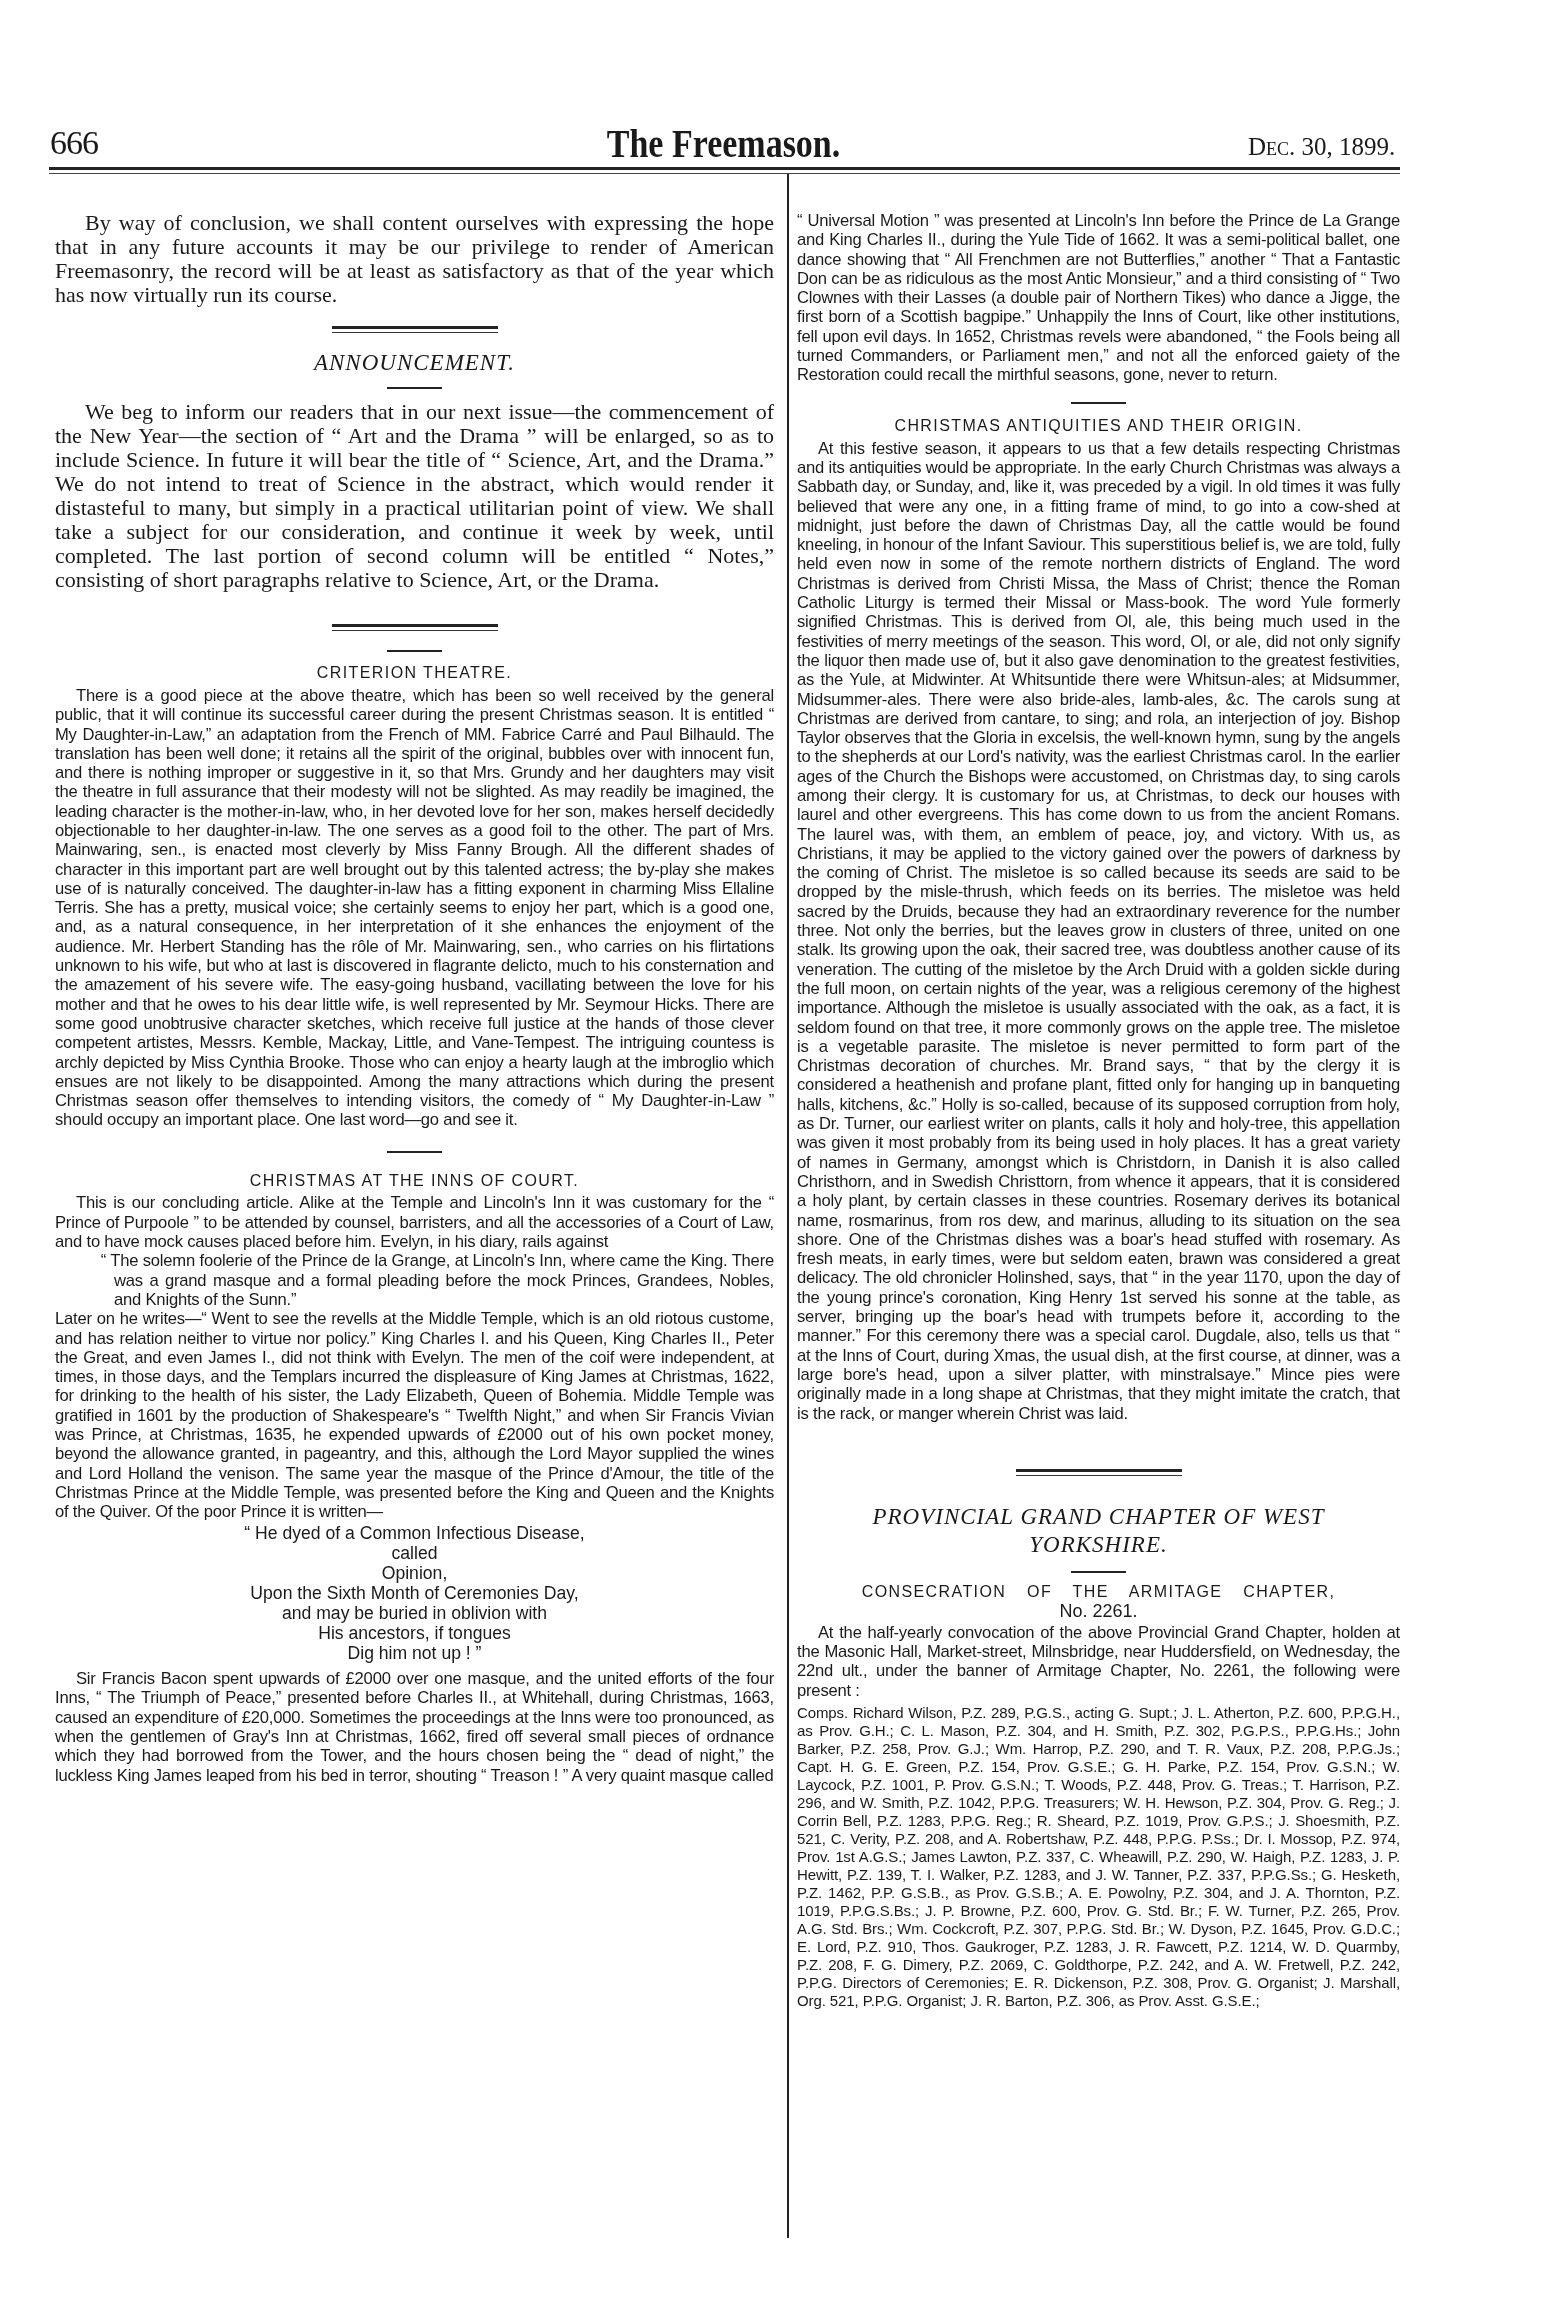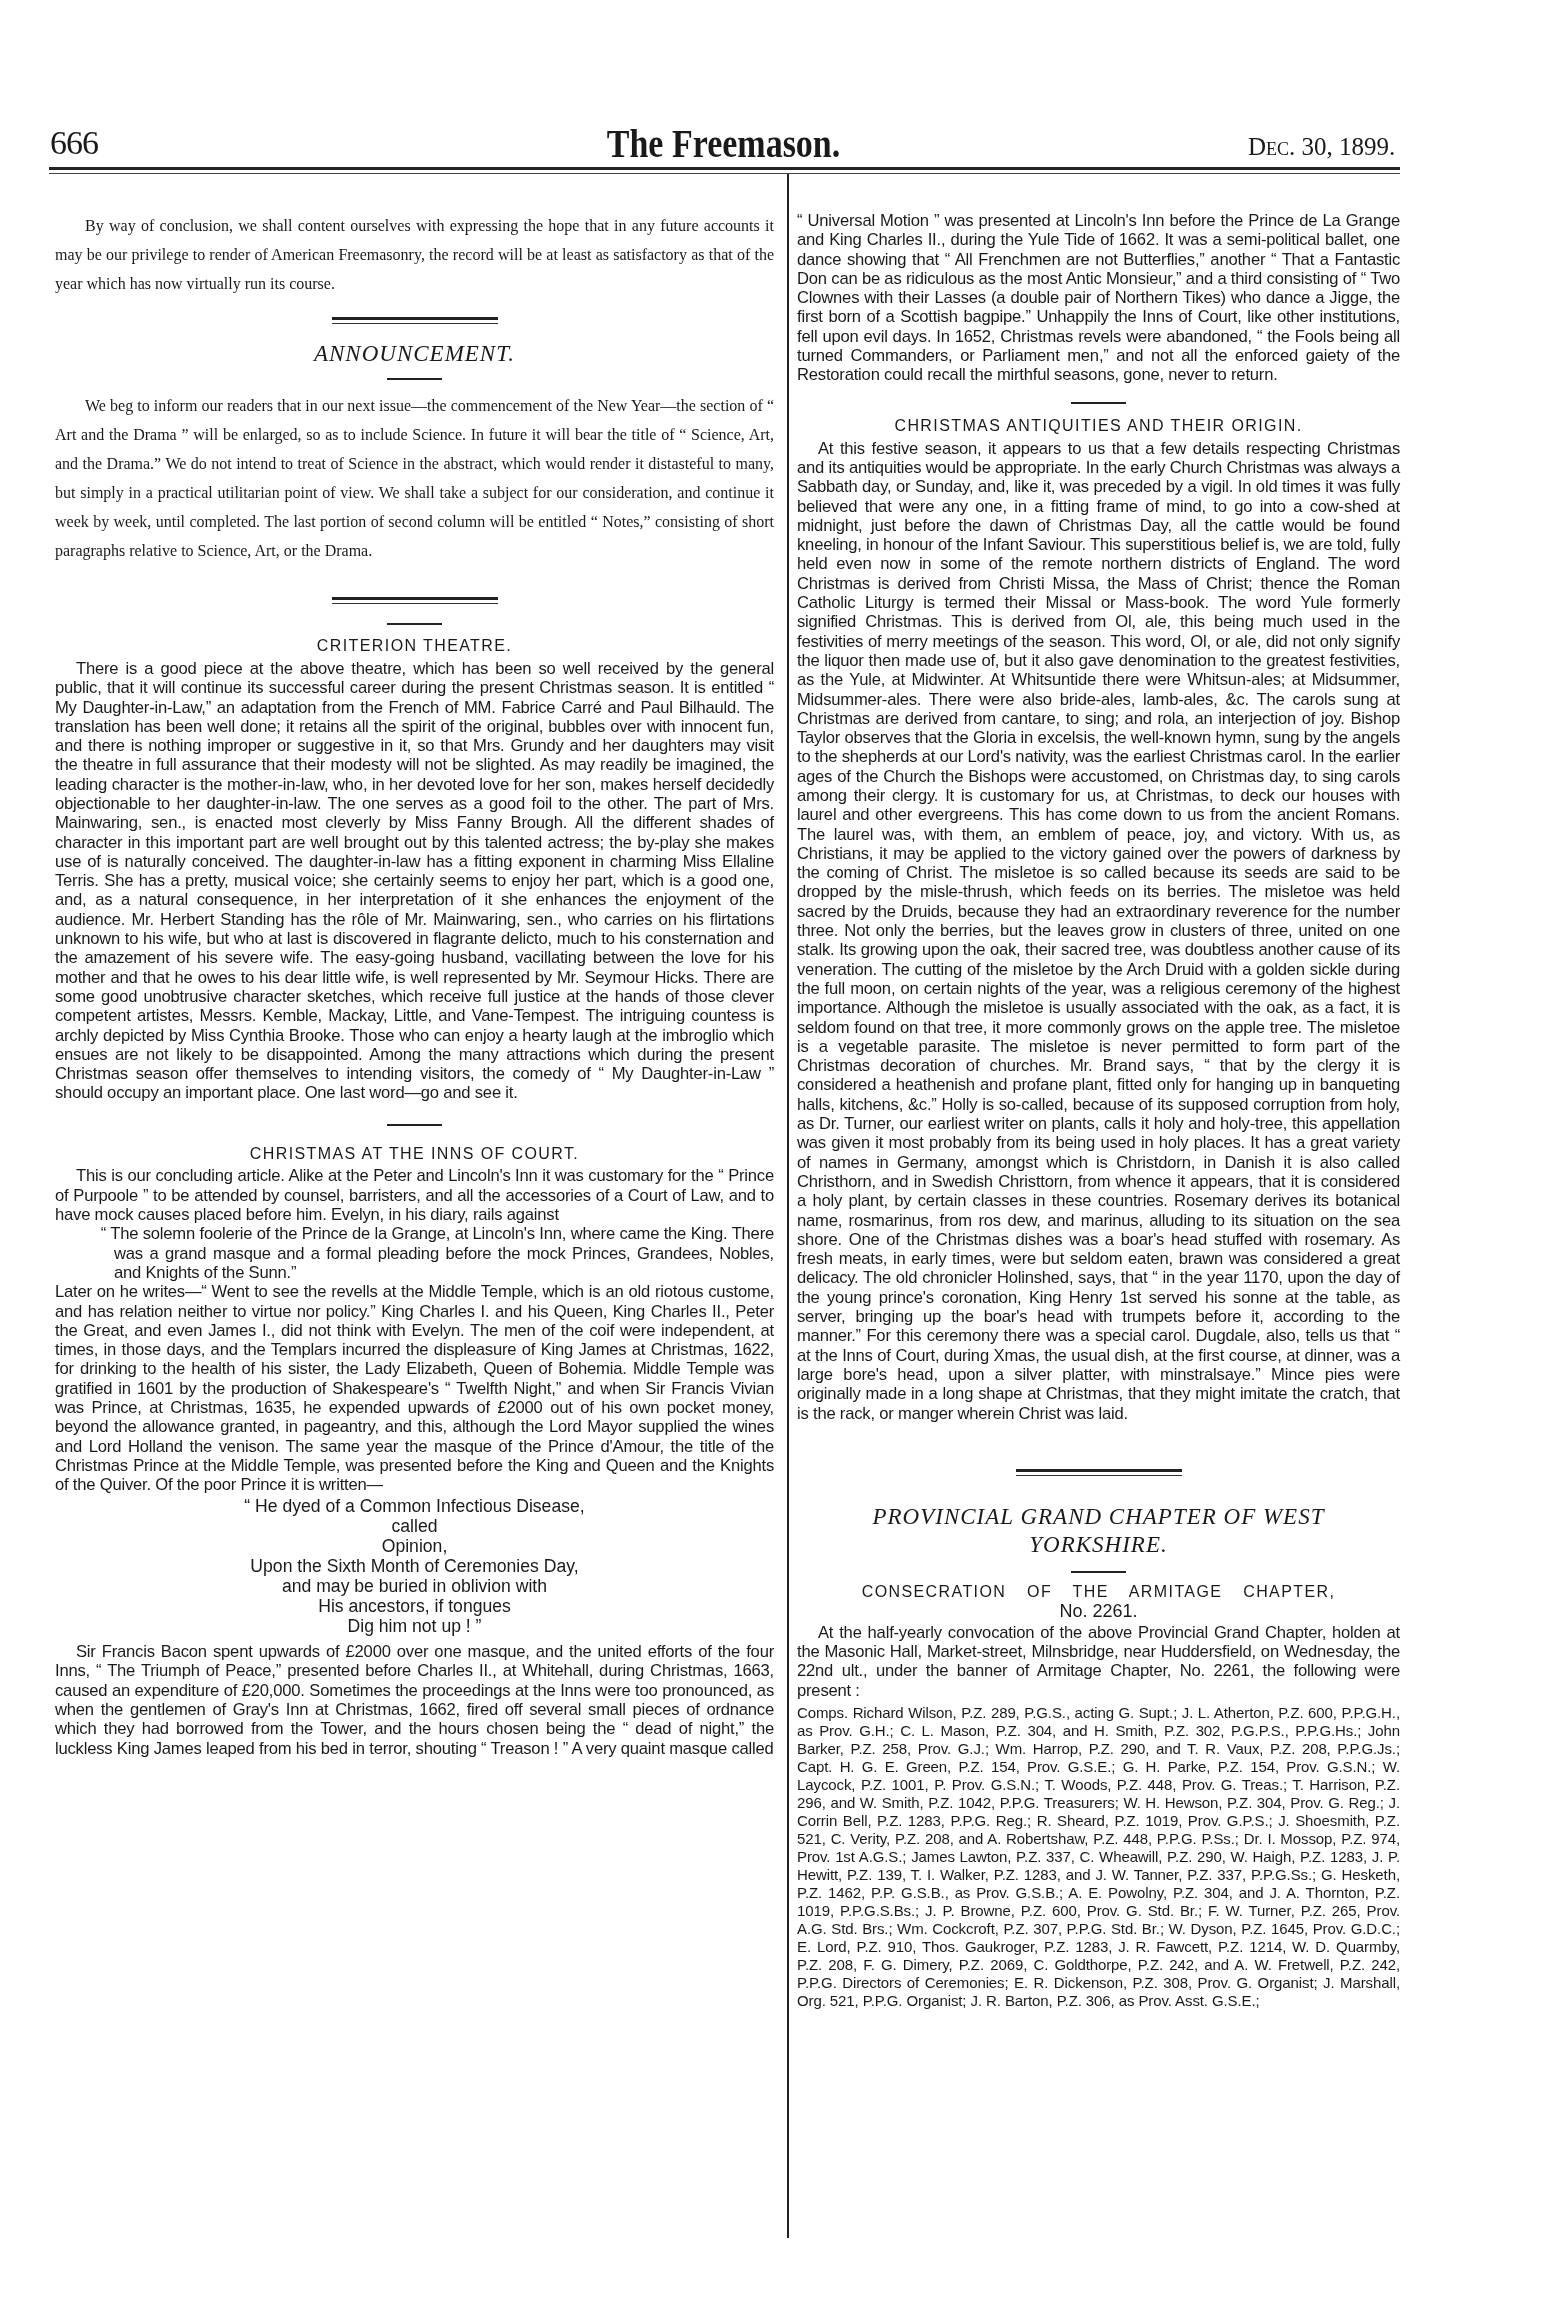--- a/index.html
+++ b/index.html
@@ -11,21 +11,21 @@
   .date { position:absolute; right:3.8px; top:13.3px; font-size:25px; font-variant:small-caps; }
   .rule-top { position:absolute; left:49px; top:167px; width:1351px; height:2.9px; background:#222; }
   .rule-top2 { position:absolute; left:49px; top:173px; width:1351px; height:1px; background:#444; }
   .col-divider { position:absolute; left:787px; top:174px; width:1.9px; height:2064px; background:#222; }
 
   .col { position:absolute; }
   .col-left { left:55px; top:211px; width:719px; }
   .col-right { left:797px; top:211px; width:603px; }
 
   p { margin:0; text-align:justify; }
-  .big { font-size:16px; line-height:29px; }
+  .big { font-size:22px; line-height:24px; }
   .small { font-size:16.6px; line-height:19.3px; font-family:"Liberation Sans","DejaVu Sans",sans-serif; letter-spacing:-0.2px; }
   .smaller { font-size:15px; line-height:18px; font-family:"Liberation Sans","DejaVu Sans",sans-serif; letter-spacing:-0.1px; }
   .indent { text-indent:30px; }
   .indent-s { text-indent:21px; }
   .center { text-align:center; }
   .heading-it { text-align:center; font-style:italic; font-size:23px; letter-spacing:1px; font-family:"Liberation Serif",serif; }
   .heading-caps { text-align:center; font-size:16px; letter-spacing:1.4px; font-family:"Liberation Sans",sans-serif; font-weight:normal; }
   .section-title { text-align:center; font-family:"DejaVu Serif",serif; font-weight:bold; font-size:48px; letter-spacing:1.9px; }
   .drule { margin:0 auto; width:166px; }
   .drule .a { height:2.9px; background:#222; }
@@ -61,21 +61,21 @@
       <div class="a"></div>
       <div class="b"></div>
     </div>
   <div class="srule" style="margin-top:19px;"></div>
 
   <div class="heading-caps" style="margin-top:12px;">CRITERION THEATRE.</div>
   <p class="small indent-s" style="margin-top:3.8px;">There is a good piece at the above theatre, which has been so well received by the general public, that it will continue its successful career during the present Christmas season. It is entitled “ My Daughter-in-Law,” an adaptation from the French of MM. Fabrice Carré and Paul Bilhauld. The translation has been well done; it retains all the spirit of the original, bubbles over with innocent fun, and there is nothing improper or suggestive in it, so that Mrs. Grundy and her daughters may visit the theatre in full assurance that their modesty will not be slighted. As may readily be imagined, the leading character is the mother-in-law, who, in her devoted love for her son, makes herself decidedly objectionable to her daughter-in-law. The one serves as a good foil to the other. The part of Mrs. Mainwaring, sen., is enacted most cleverly by Miss Fanny Brough. All the different shades of character in this important part are well brought out by this talented actress; the by-play she makes use of is naturally conceived. The daughter-in-law has a fitting exponent in charming Miss Ellaline Terris. She has a pretty, musical voice; she certainly seems to enjoy her part, which is a good one, and, as a natural consequence, in her interpretation of it she enhances the enjoyment of the audience. Mr. Herbert Standing has the rôle of Mr. Mainwaring, sen., who carries on his flirtations unknown to his wife, but who at last is discovered in flagrante delicto, much to his consternation and the amazement of his severe wife. The easy-going husband, vacillating between the love for his mother and that he owes to his dear little wife, is well represented by Mr. Seymour Hicks. There are some good unobtrusive character sketches, which receive full justice at the hands of those clever competent artistes, Messrs. Kemble, Mackay, Little, and Vane-Tempest. The intriguing countess is archly depicted by Miss Cynthia Brooke. Those who can enjoy a hearty laugh at the imbroglio which ensues are not likely to be disappointed. Among the many attractions which during the present Christmas season offer themselves to intending visitors, the comedy of “ My Daughter-in-Law ” should occupy an important place. One last word—go and see it.</p>
 
   <div class="srule" style="margin-top:21px;"></div>
   <div class="heading-caps" style="margin-top:19px;">CHRISTMAS AT THE INNS OF COURT.</div>
-  <p class="small indent-s" style="margin-top:3.8px;">This is our concluding article. Alike at the Peter and Lincoln's Inn it was customary for the “ Prince of Purpoole ” to be attended by counsel, barristers, and all the accessories of a Court of Law, and to have mock causes placed before him. Evelyn, in his diary, rails against</p>
+  <p class="small indent-s" style="margin-top:3.8px;">This is our concluding article. Alike at the Temple and Lincoln's Inn it was customary for the “ Prince of Purpoole ” to be attended by counsel, barristers, and all the accessories of a Court of Law, and to have mock causes placed before him. Evelyn, in his diary, rails against</p>
   <p class="small quote">“ The solemn foolerie of the Prince de la Grange, at Lincoln's Inn, where came the King. There was a grand masque and a formal pleading before the mock Princes, Grandees, Nobles, and Knights of the Sunn.”</p>
   <p class="small">Later on he writes—“ Went to see the revells at the Middle Temple, which is an old riotous custome, and has relation neither to virtue nor policy.” King Charles I. and his Queen, King Charles II., Peter the Great, and even James I., did not think with Evelyn. The men of the coif were independent, at times, in those days, and the Templars incurred the displeasure of King James at Christmas, 1622, for drinking to the health of his sister, the Lady Elizabeth, Queen of Bohemia. Middle Temple was gratified in 1601 by the production of Shakespeare's “ Twelfth Night,” and when Sir Francis Vivian was Prince, at Christmas, 1635, he expended upwards of £2000 out of his own pocket money, beyond the allowance granted, in pageantry, and this, although the Lord Mayor supplied the wines and Lord Holland the venison. The same year the masque of the Prince d'Amour, the title of the Christmas Prince at the Middle Temple, was presented before the King and Queen and the Knights of the Quiver. Of the poor Prince it is written—</p>
   <div style="margin:1.9px 0 5.7px 0;">
     <div class="verse">“ He dyed of a Common Infectious Disease,</div>
     <div class="verse">called</div>
     <div class="verse">Opinion,</div>
     <div class="verse">Upon the Sixth Month of Ceremonies Day,</div>
     <div class="verse">and may be buried in oblivion with</div>
     <div class="verse">His ancestors, if tongues</div>
     <div class="verse">Dig him not up ! ”</div>

